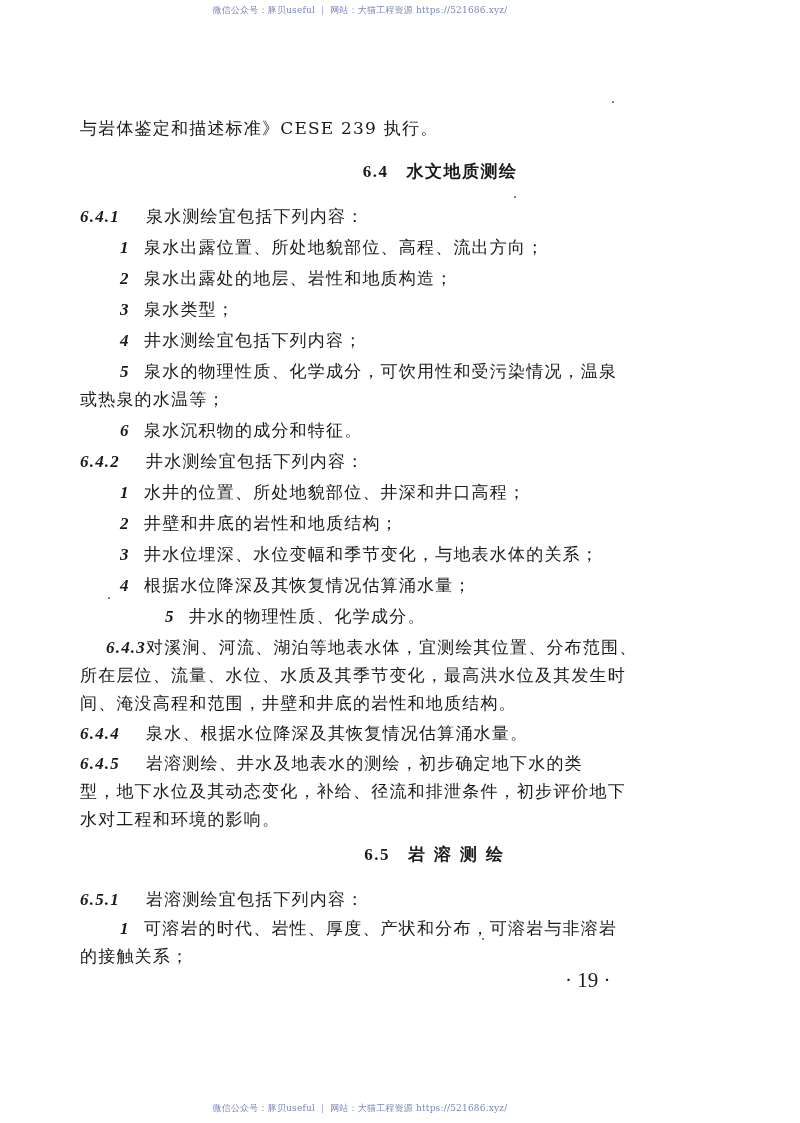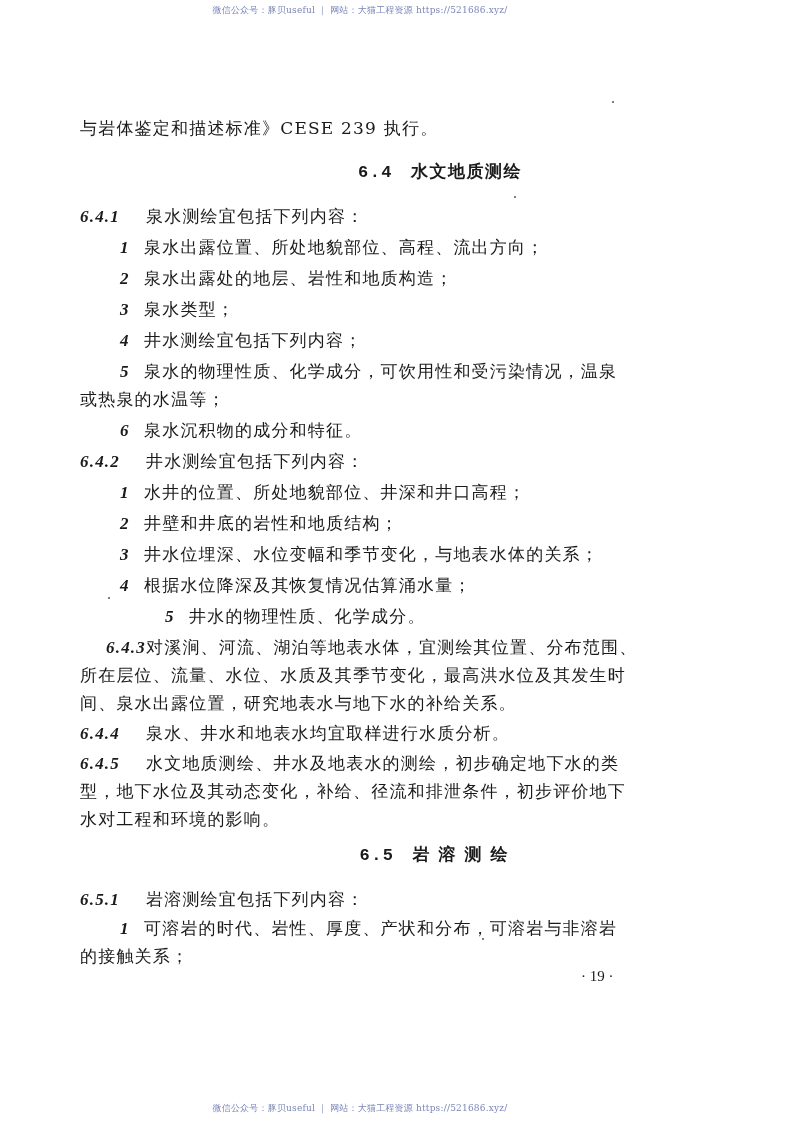--- a/index.html
+++ b/index.html
@@ -17,24 +17,24 @@
   .line {
     position: absolute; font-size: 17px; line-height: 22px; white-space: nowrap; letter-spacing: 1.2px;
   }
   .num { font-weight: bold; font-family: "Liberation Serif", "DejaVu Serif", serif; font-size: 17px; font-style: italic; }
   .clause-num { display: inline-block; width: 66px; }
   .item-num { display: inline-block; width: 24px; }
   .heading {
     position: absolute; left: 0; width: 800px; text-align: center;
     font-size: 17px; font-weight: bold; letter-spacing: 1.5px;
   }
-  .heading .hnum { font-family: Liberation Mono, monospace; margin-right: 18px; }
+  .heading .hnum { font-family: Liberation Serif, serif; margin-right: 18px; }
   .heading-spaced { letter-spacing: 9px; }
   .page-num {
-    position: absolute; left: 581px; top: 968px; font-size: 15px;
+    position: absolute; left: 565px; top: 968px; font-size: 21px;
     font-family: "Liberation Serif", serif;
   }
   .speck { position: absolute; width: 2px; height: 2px; background: #555; border-radius: 1px; }
 </style>
 </head>
 <body>
 
 <div class="watermark wm-top">微信公众号：豚贝useful ｜ 网站：大猫工程资源 https://521686.xyz/</div>
 
 <div class="line" style="left:80px; top:117px;">与岩体鉴定和描述标准》CESE 239 执行。</div>
@@ -82,28 +82,28 @@
   <span class="num item-num">4</span><span>根据水位降深及其恢复情况估算涌水量；</span>
 </div>
 <div class="line" style="left:120px; top:605px;margin-left:45px;">
   <span class="num item-num">5</span><span>井水的物理性质、化学成分。</span>
 </div>
 
 <div class="line" style="left:80px; top:636px;text-align:right;">
   <span class="num clause-num">6.4.3</span><span>对溪涧、河流、湖泊等地表水体，宜测绘其位置、分布范围、</span>
 </div>
 <div class="line" style="left:80px; top:664px;">所在层位、流量、水位、水质及其季节变化，最高洪水位及其发生时</div>
-<div class="line" style="left:80px; top:692px;">间、泉水出露位置，研究地表水与地下水的补给关系。</div>
+<div class="line" style="left:80px; top:692px;">间、淹没高程和范围，井壁和井底的岩性和地质结构。</div>
 
 <div class="line" style="left:80px; top:722px;">
-  <span class="num clause-num">6.4.4</span><span>泉水、井水和地表水均宜取样进行水质分析。</span>
+  <span class="num clause-num">6.4.4</span><span>泉水、根据水位降深及其恢复情况估算涌水量。</span>
 </div>
 
 <div class="line" style="left:80px; top:752px;">
-  <span class="num clause-num">6.4.5</span><span>水文地质测绘、井水及地表水的测绘，初步确定地下水的类</span>
+  <span class="num clause-num">6.4.5</span><span>岩溶测绘、井水及地表水的测绘，初步确定地下水的类</span>
 </div>
 <div class="line" style="left:80px; top:780px;">型，地下水位及其动态变化，补给、径流和排泄条件，初步评价地下</div>
 <div class="line" style="left:80px; top:808px;">水对工程和环境的影响。</div>
 
 <div class="heading" style="top:843px; left:38px;">
   <span class="hnum">6.5</span><span class="heading-spaced">岩溶测绘</span>
 </div>
 
 <div class="line" style="left:80px; top:888px;">
   <span class="num clause-num">6.5.1</span><span>岩溶测绘宜包括下列内容：</span>

